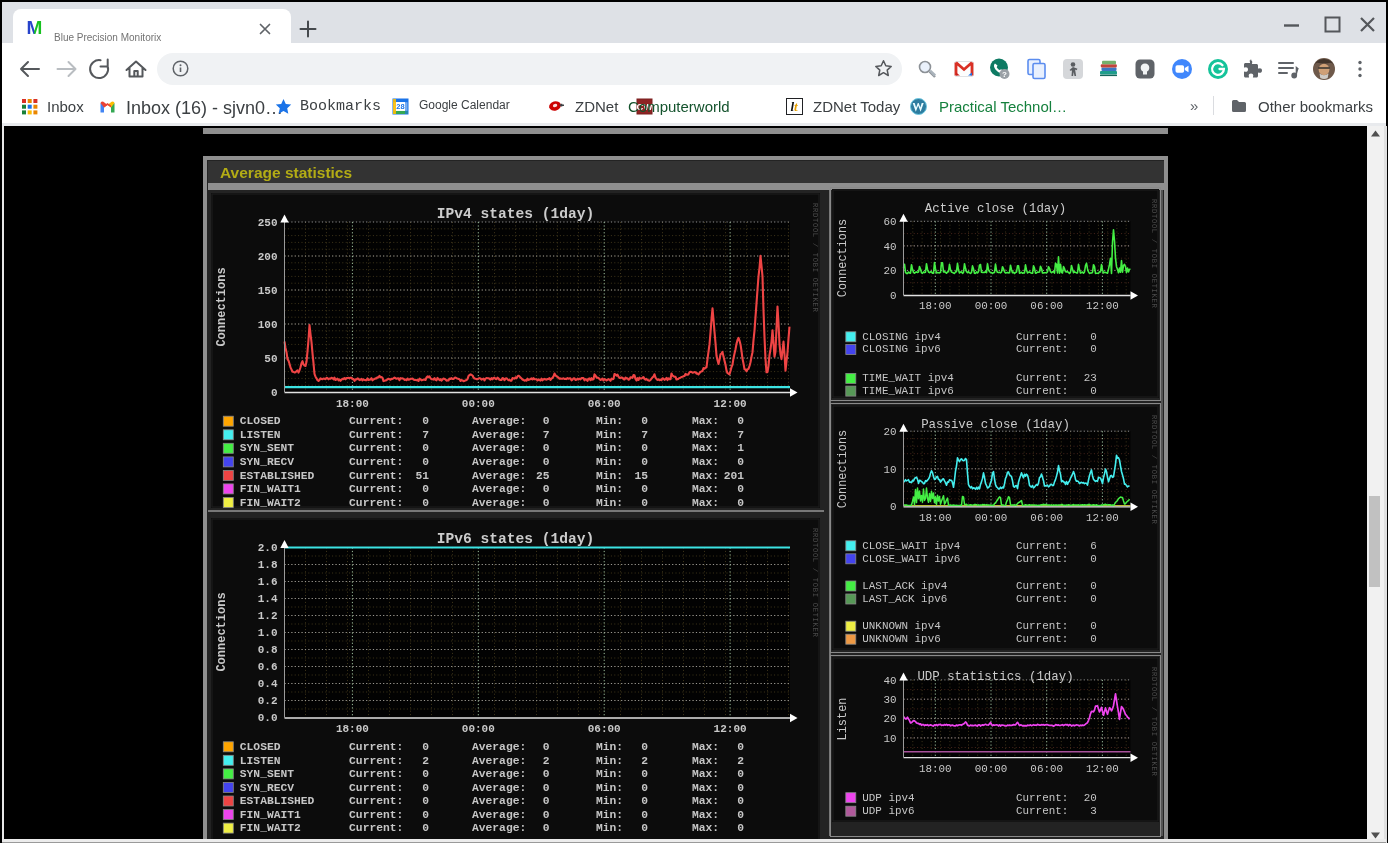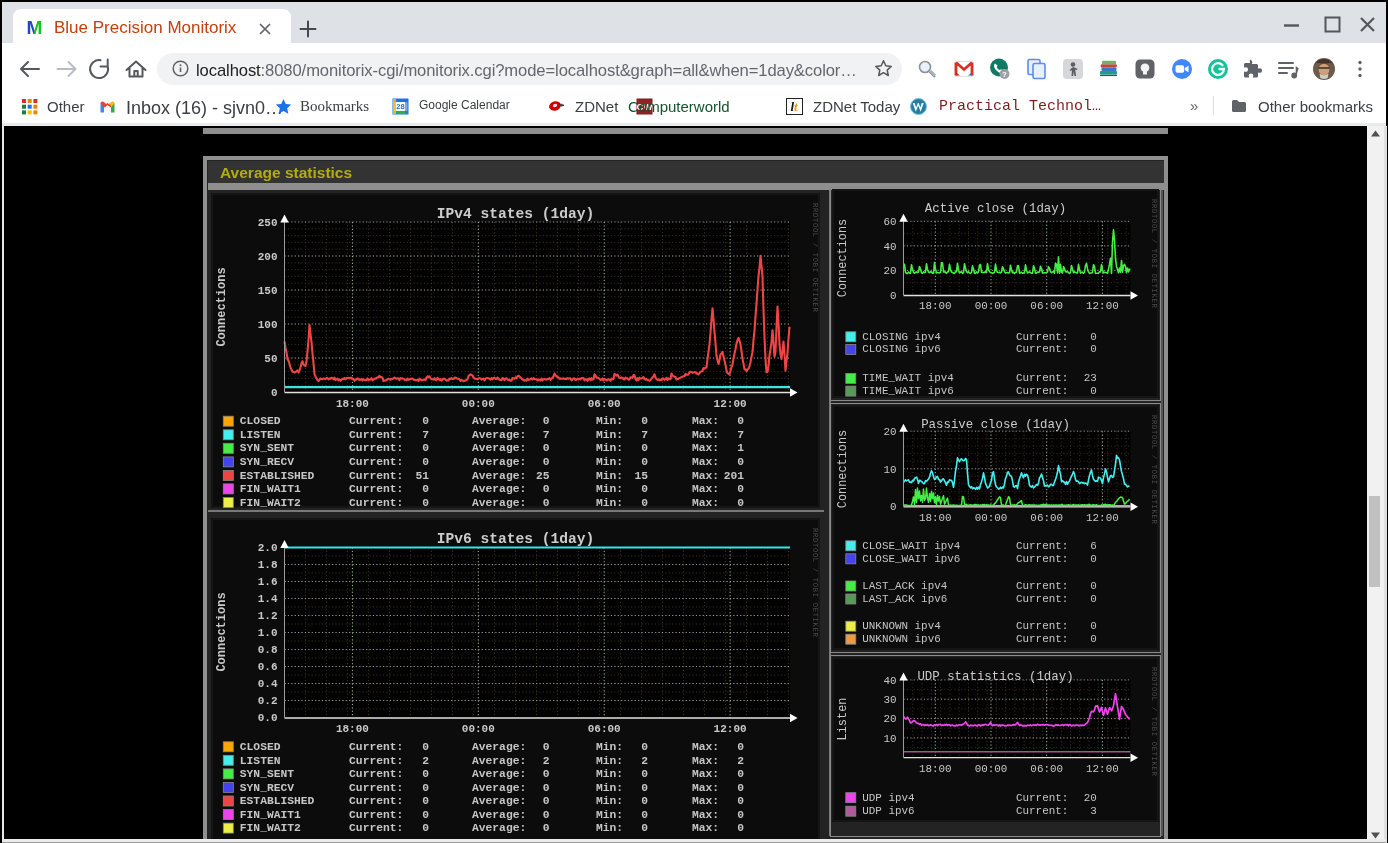--- a/index.html
+++ b/index.html
@@ -17,21 +17,21 @@
 <div style="position:absolute;left:13px;top:9px;width:278px;height:34px;background:#ffffff;border-radius:8px 8px 0 0"></div>
 <svg style="position:absolute;left:26px;top:18px" width="20" height="18" viewBox="0 0 20 18">
   <defs>
         <linearGradient id="mg" x1="0" y1="0" x2="1" y2="0">
           <stop offset="0.49" stop-color="#2743cb"></stop>
           <stop offset="0.51" stop-color="#17c220"></stop>
         </linearGradient>
       </defs>
   <text x="0.5" y="16" font-family="Liberation Sans, sans-serif" font-weight="bold" font-size="19" fill="url(#mg)">M</text>
 </svg>
-<div style="position:absolute;left:54px;top:18px;font-family:'Liberation Sans',sans-serif;font-size:17px;color:#c2410c">Blue Precision Monitorix</div>
+<div style="position:absolute;left:54px;top:32px;font-family:'Liberation Sans',sans-serif;font-size:10px;color:#737373">Blue Precision Monitorix</div>
 <svg style="position:absolute;left:258px;top:22px" width="14" height="14" viewBox="0 0 14 14">
  <path d="M2.5 2.5 L11.5 11.5 M11.5 2.5 L2.5 11.5" stroke="#5f6368" stroke-width="1.7" stroke-linecap="round"></path>
 </svg>
 <svg style="position:absolute;left:299px;top:20px" width="18" height="18" viewBox="0 0 18 18">
  <path d="M9 1.5 L9 16.5 M1.5 9 L16.5 9" stroke="#45494d" stroke-width="2" stroke-linecap="round"></path>
 </svg>
 
 <svg style="position:absolute;left:1278px;top:14px" width="105" height="22" viewBox="0 0 105 22">
  <path d="M6 11.5 L21 11.5" stroke="#54575b" stroke-width="2.4"></path>
  <rect x="47.5" y="3.5" width="14" height="14" fill="none" stroke="#54575b" stroke-width="2"></rect>
@@ -48,21 +48,20 @@
   <path d="M109.5 14 L119 5.5 L128.5 14 M112.5 11.5 L112.5 20.5 L125.5 20.5 L125.5 11.5 M117.3 20.5 L117.3 15 L120.7 15 L120.7 20.5"></path>
  </g>
 </svg>
 
 <div style="position:absolute;left:157px;top:52.5px;width:745px;height:32px;background:#f0f2f4;border-radius:16px"></div>
 <svg style="position:absolute;left:172px;top:60px" width="17" height="17" viewBox="0 0 17 17">
  <circle cx="8.5" cy="8.5" r="7.3" fill="none" stroke="#5f6368" stroke-width="1.5"></circle>
  <path d="M8.5 7.5 L8.5 12" stroke="#5f6368" stroke-width="1.6"></path>
       <circle cx="8.5" cy="5.2" r="1" fill="#5f6368"></circle>
 </svg>
-<div style="position:absolute;left:196px;top:61px;font-family:'Liberation Sans',sans-serif;font-size:16.6px;letter-spacing:-0.1px;color:#63676c;white-space:nowrap"><span style="color:#202124">localhost</span>:8080/monitorix-cgi/monitorix.cgi?mode=localhost&amp;graph=all&amp;when=1day&amp;color…</div>
 <svg style="position:absolute;left:874px;top:59px" width="19" height="19" viewBox="0 0 19 19">
  <path d="M9.5 1.8 L11.8 6.8 L17.2 7.4 L13.2 11.1 L14.3 16.5 L9.5 13.7 L4.7 16.5 L5.8 11.1 L1.8 7.4 L7.2 6.8 Z" fill="none" stroke="#55585c" stroke-width="1.5" stroke-linejoin="round"></path>
 </svg>
 <svg style="position:absolute;left:915px;top:56.5px" width="24" height="24" viewBox="0 0 24 24">
       <circle cx="10" cy="10" r="5.5" fill="#eaf1fb" stroke="#8c9196" stroke-width="1.6"></circle>
       <path d="M14.5 14.5 L20 20" stroke="#8c9196" stroke-width="2.4"></path>
       <path d="M14.2 14.2 L16 12.8 L21 17.5 L19 19.8 Z" fill="#aab3bb"></path>
     </svg>
 <svg style="position:absolute;left:951.5px;top:56.5px" width="24" height="24" viewBox="0 0 24 24">
       <rect x="3" y="4.5" width="18" height="15" rx="1" fill="#ffffff" stroke="#d8dade" stroke-width="0.8"></rect>
@@ -135,33 +134,33 @@
         <rect x="6.7" y="1" width="4" height="4" fill="#ea8600"></rect>
         <rect x="12.4" y="1" width="4" height="4" fill="#d93025"></rect>
         <rect x="1" y="6.7" width="4" height="4" fill="#188038"></rect>
         <rect x="6.7" y="6.7" width="4" height="4" fill="#1a73e8"></rect>
         <rect x="12.4" y="6.7" width="4" height="4" fill="#ea8600"></rect>
         <rect x="1" y="12.4" width="4" height="4" fill="#188038"></rect>
         <rect x="6.7" y="12.4" width="4" height="4" fill="#fbbc04"></rect>
         <rect x="12.4" y="12.4" width="4" height="4" fill="#ea8600"></rect>
       </g>
     </svg>
-<div style="position:absolute;left:47px;top:97.5px;font-family:'Liberation Sans',sans-serif;font-size:15px;color:#3c4043">Other</div>
+<div style="position:absolute;left:47px;top:97.5px;font-family:'Liberation Sans',sans-serif;font-size:15px;color:#3c4043">Inbox</div>
 <svg style="position:absolute;left:99px;top:98px" width="17" height="17" viewBox="0 0 17 17">
       <path d="M1.5 14.5 L1.5 5 L5 7.6 L5 14.5 Z" fill="#4285f4"></path>
       <path d="M15.5 14.5 L15.5 5 L12 7.6 L12 14.5 Z" fill="#34a853"></path>
       <path d="M1.5 5 Q2.2 2.6 4.4 3.8 L8.5 6.9 L5 9.5 Z" fill="#ea4335"></path>
       <path d="M15.5 5 Q14.8 2.6 12.6 3.8 L8.5 6.9 L12 9.5 Z" fill="#fbbc04"></path>
       <path d="M5 9.5 L8.5 6.9 L12 9.5 L12 7.6 L8.5 5 L5 7.6 Z" fill="#ea4335"></path>
     </svg>
 <div style="position:absolute;left:126px;top:97.5px;font-family:'Liberation Sans',sans-serif;font-size:18px;color:#3c4043">Inbox (16) - sjvn0…</div>
 <svg style="position:absolute;left:275px;top:98px" width="17" height="17" viewBox="0 0 17 17">
       <path d="M8.5 1 L10.8 6 L16.2 6.6 L12.2 10.3 L13.3 15.7 L8.5 12.9 L3.7 15.7 L4.8 10.3 L0.8 6.6 L6.2 6 Z" fill="#1a73e8"></path>
     </svg>
-<div style="position:absolute;left:300px;top:97.5px;font-family:Liberation Serif, serif;font-size:15px;color:#3c4043">Bookmarks</div>
+<div style="position:absolute;left:300px;top:97.5px;font-family:Liberation Mono, monospace;font-size:15px;color:#3c4043">Bookmarks</div>
 <svg style="position:absolute;left:392px;top:98px" width="17" height="17" viewBox="0 0 17 17">
       <rect x="1" y="1" width="15" height="15" fill="#fff" stroke="#1a73e8" stroke-width="1"></rect>
       <rect x="1" y="1" width="15" height="3.2" fill="#1a73e8"></rect>
       <rect x="1" y="12.8" width="15" height="3.2" fill="#34a853"></rect>
       <rect x="1" y="1" width="3" height="15" fill="#fbbc04" opacity="0.9"></rect>
       <rect x="13" y="1" width="3" height="15" fill="#1a73e8" opacity="0.6"></rect>
       <rect x="4" y="4.2" width="9" height="8.6" fill="#fff"></rect>
       <text x="8.5" y="11" font-family="Liberation Sans" font-size="7.5" fill="#1a73e8" text-anchor="middle" font-weight="bold">28</text>
     </svg>
 <div style="position:absolute;left:419px;top:97.5px;font-family:'Liberation Sans',sans-serif;font-size:12px;color:#3c4043">Google Calendar</div>
@@ -181,21 +180,21 @@
       <rect x="0.5" y="0.5" width="16" height="16" fill="#ffffff" stroke="#202124" stroke-width="1"></rect>
       <text x="4.5" y="13" font-family="Liberation Serif" font-size="13" fill="#111" font-style="italic" font-weight="bold">l</text>
       <text x="8" y="13" font-family="Liberation Serif" font-size="13" fill="#e8a000" font-style="italic" font-weight="bold">t</text>
     </svg>
 <div style="position:absolute;left:813px;top:97.5px;font-family:'Liberation Sans',sans-serif;font-size:15px;color:#3c4043">ZDNet Today</div>
 <svg style="position:absolute;left:910px;top:98px" width="17" height="17" viewBox="0 0 17 17">
       <circle cx="8.5" cy="8.5" r="8" fill="#2d7c9f"></circle>
       <circle cx="8.5" cy="8.5" r="8" fill="none" stroke="#6cc7e0" stroke-width="1"></circle>
       <path d="M2.7 5 l3.1 8.8 l2.4 -6.2 l2.4 6.2 l3.1 -8.8 h-2 l-1.4 4.6 l-1.6 -4.6 h-0.9 l-1.7 4.6 l-1.4 -4.6 Z" fill="#eafcff"></path>
     </svg>
-<div style="position:absolute;left:939px;top:97.5px;font-family:Liberation Mono, monospace;font-size:15px;color:#7f1d1d">Practical Technol…</div>
+<div style="position:absolute;left:939px;top:97.5px;font-family:Liberation Sans, sans-serif;font-size:15px;color:#15803d">Practical Technol…</div>
 <div style="position:absolute;left:1190px;top:97px;font-family:'Liberation Sans',sans-serif;font-size:15px;color:#5f6368">»</div>
 <div style="position:absolute;left:1213px;top:96px;width:1px;height:19px;background:#dadce0"></div>
 <svg style="position:absolute;left:1231px;top:99px" width="16" height="14" viewBox="0 0 16 14">
       <path d="M1 2.5 Q1 1 2.5 1 L6 1 L8 3 L13.5 3 Q15 3 15 4.5 L15 11.5 Q15 13 13.5 13 L2.5 13 Q1 13 1 11.5 Z" fill="#5f6368"></path>
     </svg>
 <div style="position:absolute;left:1258px;top:97.5px;font-family:'Liberation Sans',sans-serif;font-size:15px;color:#3c4043">Other bookmarks</div>
 
 <div style="position:absolute;left:2px;top:126px;width:1384px;height:717px;background:#000"></div>
 <div style="position:absolute;left:2px;top:126px;width:2px;height:717px;background:#e9e9e9"></div>
 

